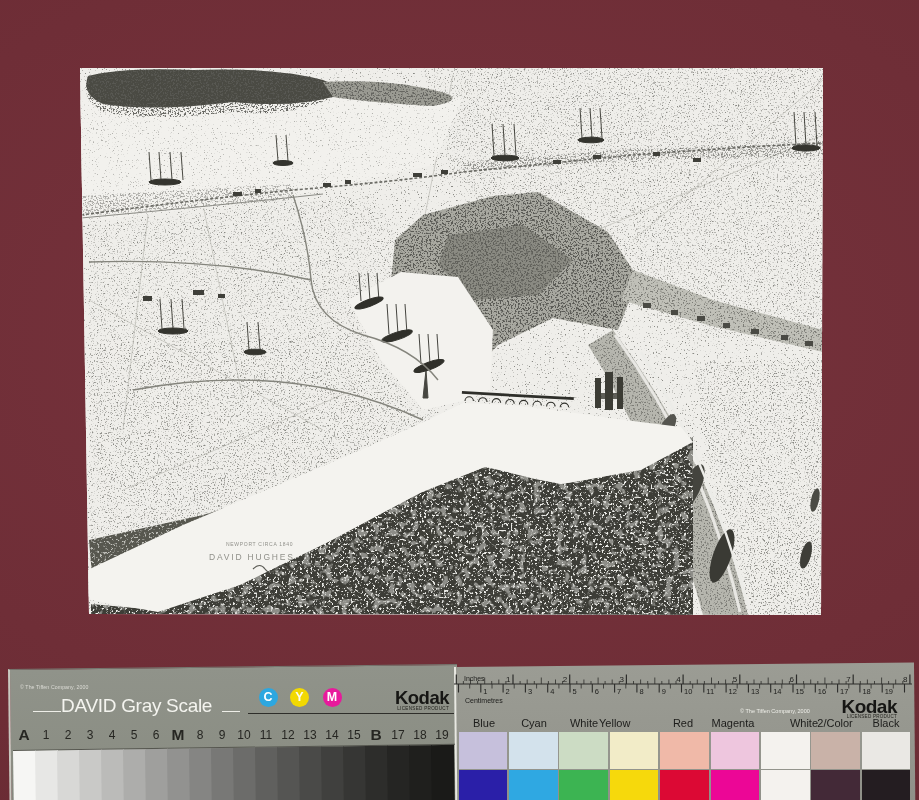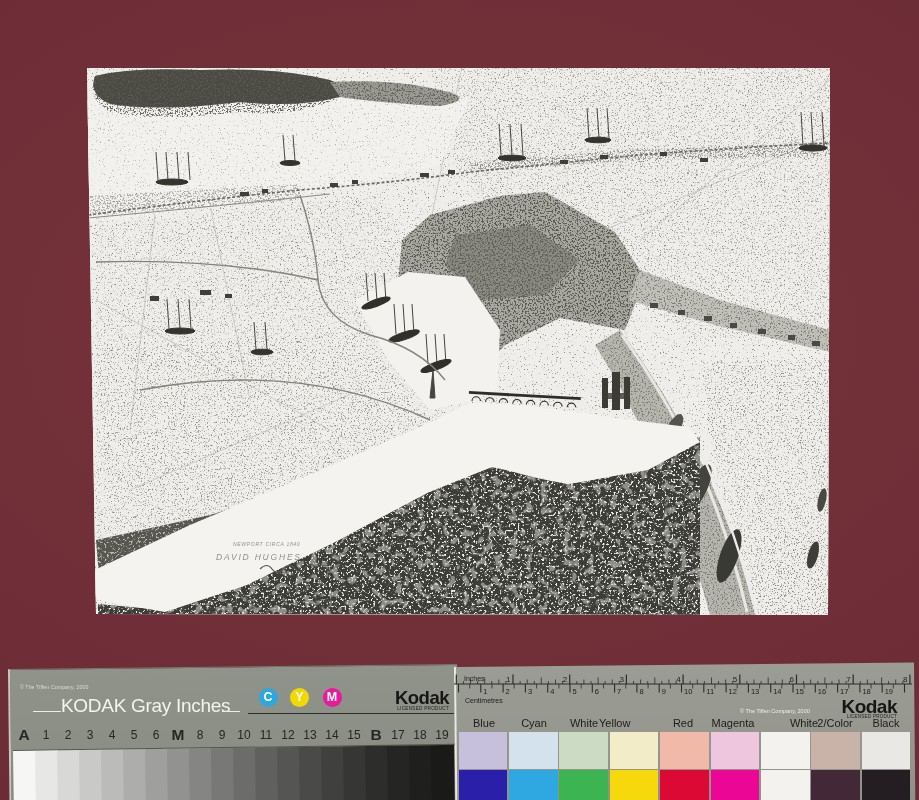--- a/index.html
+++ b/index.html
@@ -1,19 +1,19 @@
 <!DOCTYPE html>
 <html><head><meta charset="utf-8">
 <style>
 html,body{margin:0;padding:0}
 body{width:919px;height:800px;overflow:hidden;position:relative;
  background:radial-gradient(ellipse 120% 90% at 48% 42%, #78333d 0%, #6f2e37 55%, #672a32 100%);
  font-family:"Liberation Sans", sans-serif;}
-.sheet{position:absolute;left:87px;top:68px;width:743px;height:641px;background:#efeeea;
- clip-path:polygon(0px 0px,743px 0px,741px 547px,9px 546px);font-style:italic;}
+.sheet{position:absolute;left:80px;top:68px;width:743px;height:641px;background:#efeeea;
+ clip-path:polygon(0px 0px,743px 0px,741px 547px,9px 546px);}
 .gstripbg{position:absolute;left:8px;top:669px;width:447px;height:160px;
  background:linear-gradient(180deg,#90938a 0%,#8b8e84 55%,#7f8278 100%);
  transform:rotate(-0.65deg);transform-origin:0 0;border-left:2px solid #c9c9c1;border-top:1px solid #767870;}
 .cstripbg{position:absolute;left:454px;top:666.5px;width:458px;height:160px;
  background:linear-gradient(180deg,#9b9c94 0%,#94958d 60%,#8d8e86 100%);
  transform:rotate(-0.55deg);transform-origin:0 0;border-left:2px solid #e8e8e2;}
 .gstrip{position:absolute;left:8px;top:669px;width:447px;height:131px;}
 .cstrip{position:absolute;left:454px;top:666.5px;width:458px;height:134px;}
 .steps{position:absolute;left:5px;top:81px;width:442px;height:70px;
  transform:rotate(-0.8deg);transform-origin:0 0;}
@@ -216,21 +216,21 @@
 <text x="129" y="492" font-size="8.5" letter-spacing="1.8" fill="#90908a">DAVID HUGHES</text>
 <path d="M 173,501 q 7,-7 12,0 q 5,7 12,-1 q 6,-6 11,1 q 5,6 11,-2 q 5,-5 10,0" stroke="#5a5a54" stroke-width="1.2" fill="none"></path>
 </g>
 </svg>
 </div>
 
 <div class="gstripbg"></div>
 <div class="cstripbg"></div>
 <div class="gstrip">
  <div style="position:absolute;left:12px;top:14.5px;font-size:5.2px;color:#dcdcd6;letter-spacing:0.1px">© The Tiffen Company, 2000</div>
- <div style="position:absolute;left:53px;top:25.5px;font-size:19px;color:#f4f4ef;letter-spacing:-0.3px">KODAK Gray Inches</div>
+ <div style="position:absolute;left:53px;top:25.5px;font-size:19px;color:#f4f4ef;letter-spacing:-0.3px">DAVID Gray Scale</div>
  <div style="position:absolute;left:25px;top:41.5px;width:28px;height:1.5px;background:#eeeee8"></div>
  <div style="position:absolute;left:214px;top:41.5px;width:18px;height:1.5px;background:#eeeee8"></div>
  <div style="position:absolute;left:240px;top:43.5px;width:206px;height:1.6px;background:#2e2e2a"></div>
  <div class="circ" style="left:250.5px;background:#2da7e0">C</div>
  <div class="circ" style="left:282px;background:#f2d902;color:#fcfcf2">Y</div>
  <div class="circ" style="left:314.5px;background:#e8199c">M</div>
  <div style="position:absolute;left:383px;top:18px;width:58px;text-align:right;font-size:18.5px;font-weight:700;color:#161614;letter-spacing:-0.5px">Kodak</div>
  <div style="position:absolute;left:383px;top:36.5px;width:58px;text-align:right;font-size:4.6px;color:#24241f;letter-spacing:0.3px">LICENSED PRODUCT</div>
  <div style="position:absolute;left:16.0px;top:57px;width:24px;margin-left:-12px;text-align:center;font-size:15.5px;font-weight:700;color:#262622">A</div>
     <div style="position:absolute;left:38.0px;top:59px;width:24px;margin-left:-12px;text-align:center;font-size:12px;font-weight:400;color:#262622">1</div>

